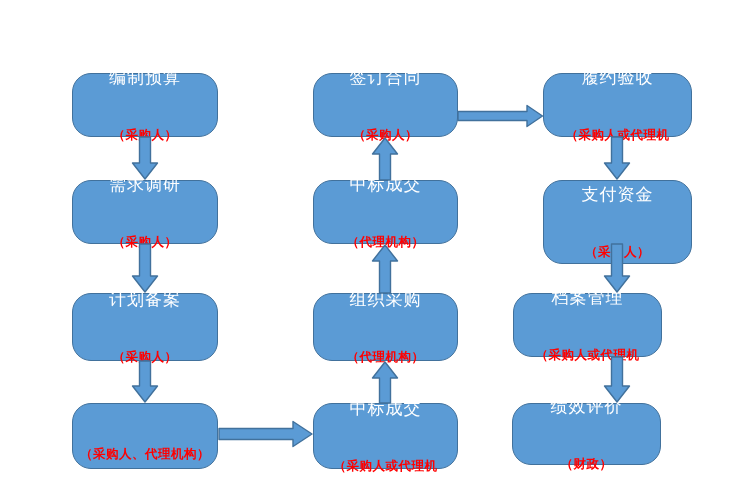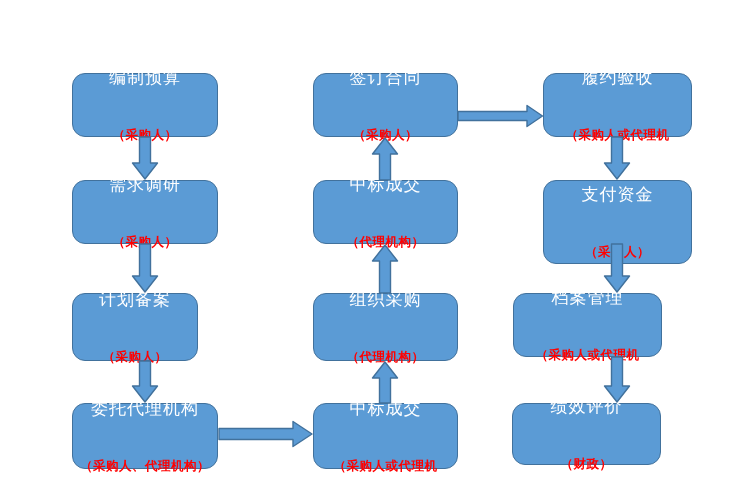--- a/index.html
+++ b/index.html
@@ -20,21 +20,21 @@
   }
   .canvas{
     position:relative;
     width:737px;height:498px;
     background:var(--bg);
   }
   .node{
     position:absolute;
     background:var(--node-fill);
     border:1.5px solid var(--node-border);
-    border-radius:13px;
+    border-radius:19px;
     box-sizing:border-box;
     display:flex;
     flex-direction:column;
     align-items:center;
     justify-content:center;
     gap:7px;
     padding:2px 2px;
   }
   .node-title{
     color:var(--title-color);
@@ -57,21 +57,21 @@
   svg.arr polygon{
     fill:var(--arrow-fill);
     stroke:var(--arrow-border);
     stroke-width:1.4;
     stroke-linejoin:round;
   }
 
   
   #n0{left:72px;  top:73px;  width:146px; height:64px;}
   #n1{left:72px;  top:180px; width:146px; height:64px;}
-  #n2{left:72px;  top:293px; width:126px; height:68px;}
+  #n2{left:72px;  top:293px; width:146px; height:68px;}
   #n3{left:72px;  top:403px; width:146px; height:66px;}
   #n4{left:313px; top:403px; width:145px; height:66px;}
   #n5{left:313px; top:293px; width:145px; height:68px;}
   #n6{left:313px; top:180px; width:145px; height:64px;}
   #n7{left:313px; top:73px;  width:145px; height:64px;}
   #n8{left:543px; top:73px;  width:149px; height:64px;}
   #n9{left:543px; top:180px; width:149px; height:84px;}
   #n10{left:513px;top:293px; width:149px; height:64px;}
   #n11{left:512px;top:403px; width:149px; height:62px;}
 </style>
@@ -86,21 +86,20 @@
   </div>
   <div class="node" id="n1">
     <div class="node-title">需求调研</div>
     <div class="node-subtitle">（采购人）</div>
   </div>
   <div class="node" id="n2">
     <div class="node-title">计划备案</div>
     <div class="node-subtitle">（采购人）</div>
   </div>
   <div class="node" id="n3">
-    <div class="node-title">委托代理机构</div>
     <div class="node-subtitle">（采购人、代理机构）</div>
   </div>
 
   <div class="node" id="n4">
     <div class="node-title">中标成交</div>
     <div class="node-subtitle">（采购人或代理机</div>
   </div>
   <div class="node" id="n5">
     <div class="node-title">组织采购</div>
     <div class="node-subtitle">（代理机构）</div>

